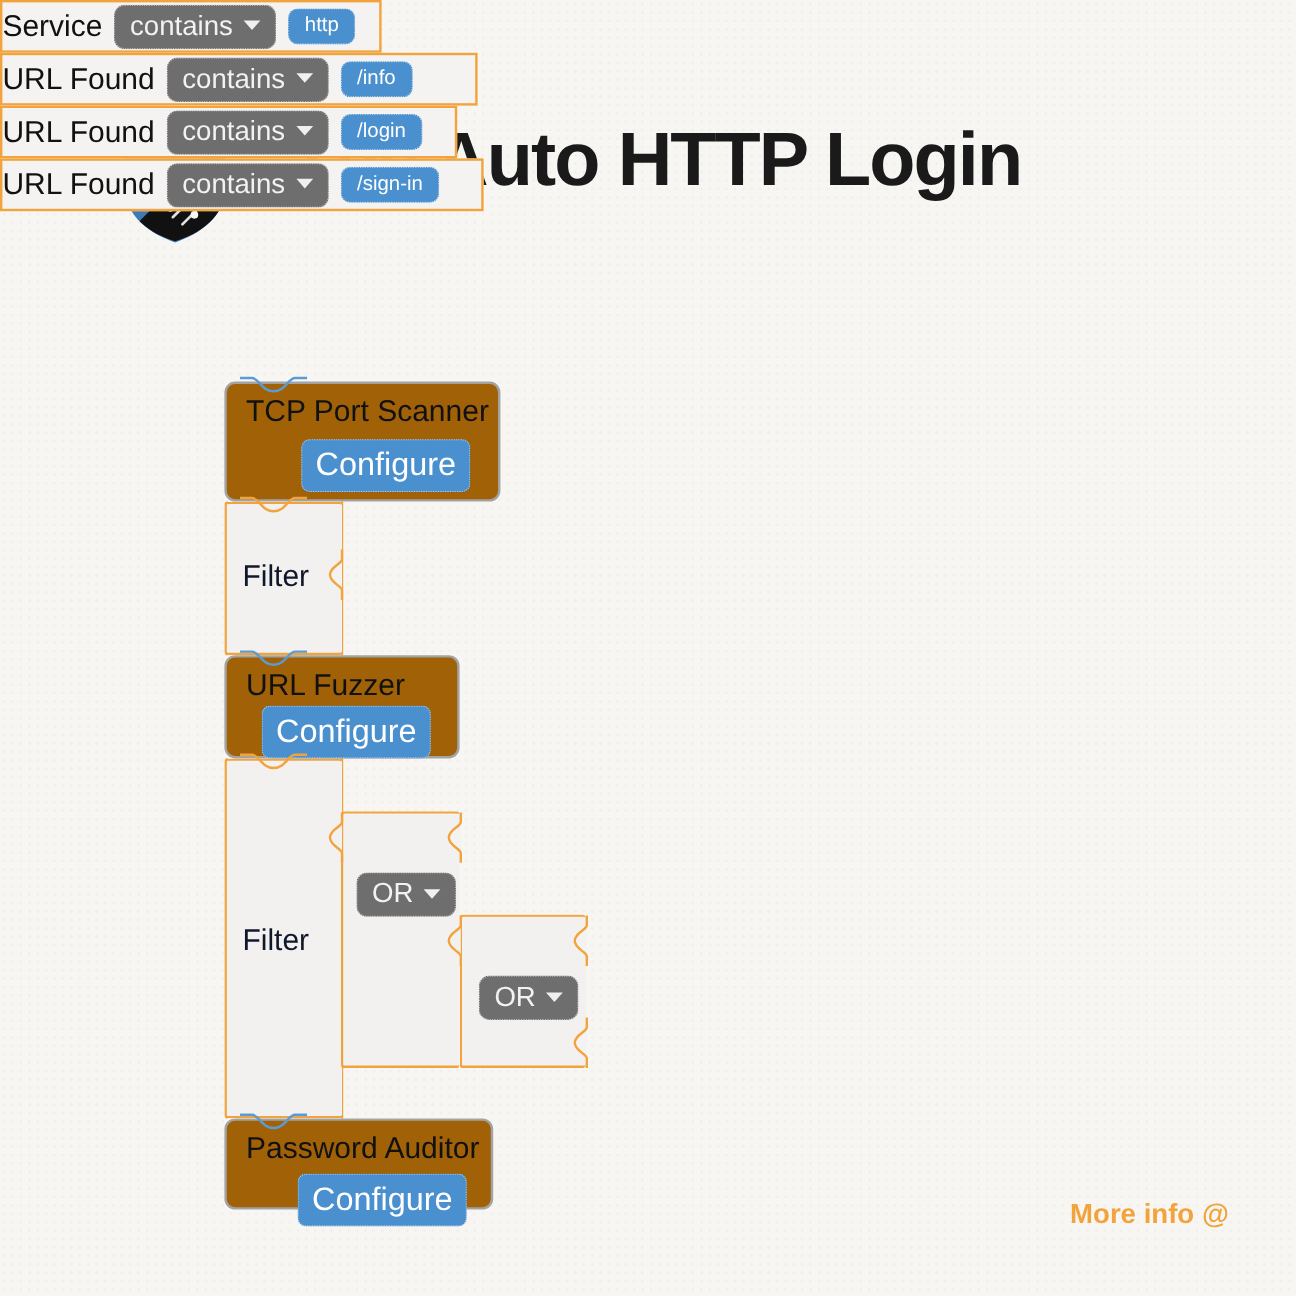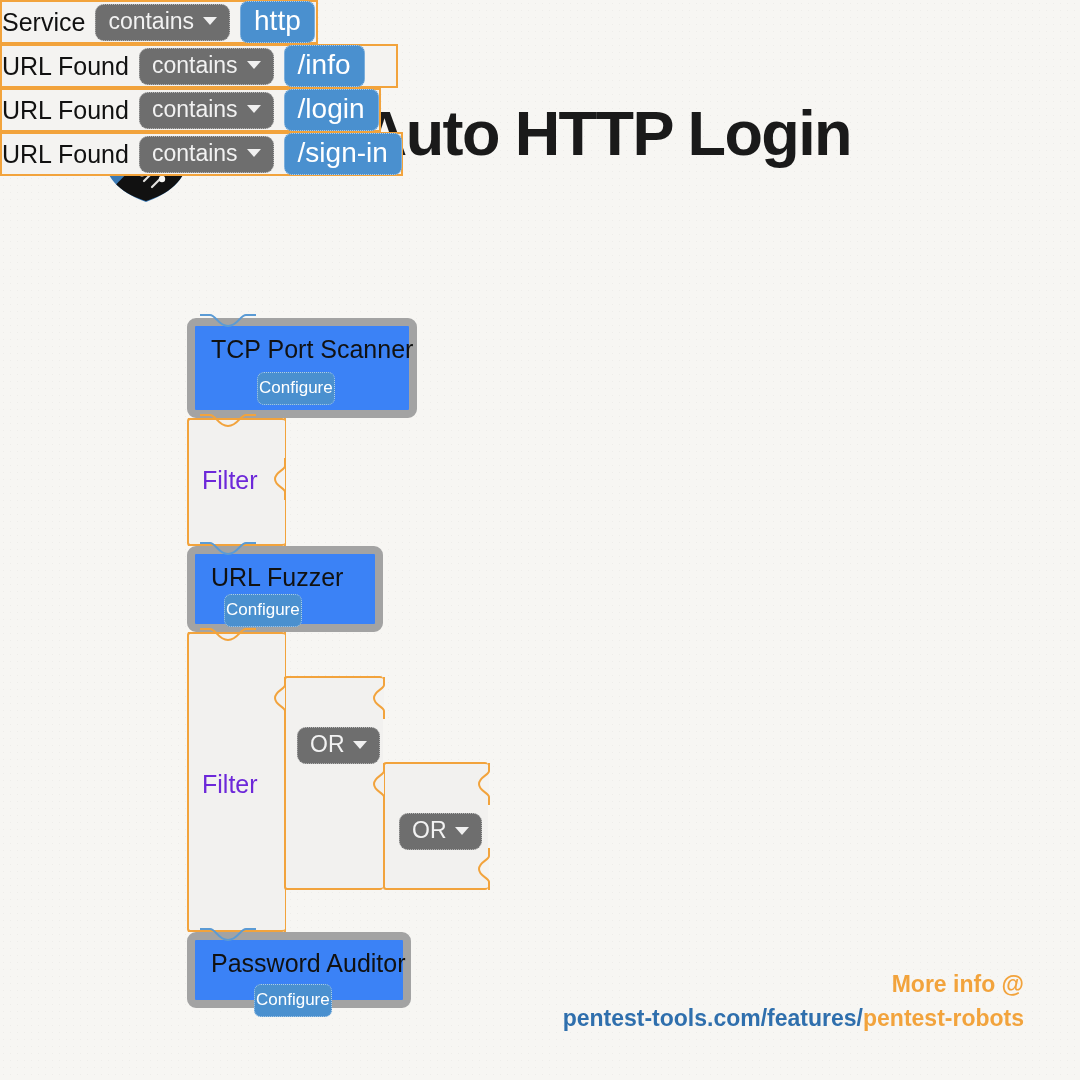--- a/index.html
+++ b/index.html
@@ -27,57 +27,57 @@
     letter-spacing:-1.6px;color:#1a1a1a;
   }
 
   
   #canvas{position:absolute;left:0;top:0;width:1080px;height:1080px;}
 
   .blk{position:absolute;box-sizing:border-box;}
 
   
   .tool{
-    border:8px solid #a3a3a3;border-radius:9px;background:#3b82f6;text-align:center;
+    border:2px solid #a3a3a3;border-radius:9px;background:#a16207;text-align:center;
   }
   .tool .tool-name{
     position:absolute;left:16px;top:9px;
     font-size:25px;color:#111;white-space:nowrap;
   }
   .cfg{
     position:absolute;
     background:#4a90cf;color:#fff;border-radius:7px;
-    font-size:17px;padding:5px 1px 6px;white-space:nowrap;
+    font-size:27px;padding:5px 11px 6px;white-space:nowrap;
     border:1px dotted rgba(255,255,255,.55);
   }
 
   
   .filt{
     border:2px solid #f2a33c;background:#f2f1ef;border-radius:3px;
   }
   .filt-label{
-    position:absolute;font-size:25px;color:#6d28d9;white-space:nowrap;
+    position:absolute;font-size:25px;color:#0f172a;white-space:nowrap;
   }
 
   
   .cond{
     border:2px solid #f2a33c;background:#f4f3f1;
     display:flex;align-items:center;gap:10px;
     box-sizing:border-box;
   }
   .cond-field{font-size:25px;color:#111;white-space:nowrap;}
   .chip-gray{
     background:#6e6e6e;color:#f2f2f2;border-radius:9px;
     font-size:23px;padding:3px 12px 5px;white-space:nowrap;
     display:inline-flex;align-items:center;gap:9px;
     border:1px dotted rgba(255,255,255,.5);
   }
   .chip-blue{
     background:#4a90cf;color:#fff;border-radius:8px;
-    font-size:28px;padding:3px 13px 5px;white-space:nowrap;
+    font-size:17px;padding:3px 13px 5px;white-space:nowrap;
     border:1px dotted rgba(255,255,255,.55);
   }
   .caret{
     width:0;height:0;border-left:7px solid transparent;
     border-right:7px solid transparent;border-top:8px solid #f0f0f0;
     display:inline-block;
   }
   .or-chip{
     position:absolute;
     background:#6e6e6e;color:#f2f2f2;border-radius:9px;
@@ -247,14 +247,13 @@
     <div class="cfg" style="left:59px;top:44px;">Configure</div>
   </div>
   <svg class="notch" style="left:200px;top:927px;width:56px;height:16px;" viewBox="0 0 56 16">
     <path d="M0 2 L10 2 C16 2 18 13 28 13 C38 13 40 2 46 2 L56 2" fill="none" stroke="#5b9bd5" stroke-width="2"></path>
   </svg>
 
 </div>
 
 <div id="footer">
   <div id="more">More info @</div>
-  <div id="url"><span>pentest-tools.com/features/</span><span class="ora">pentest-robots</span></div>
 </div>
 
 </body></html>

